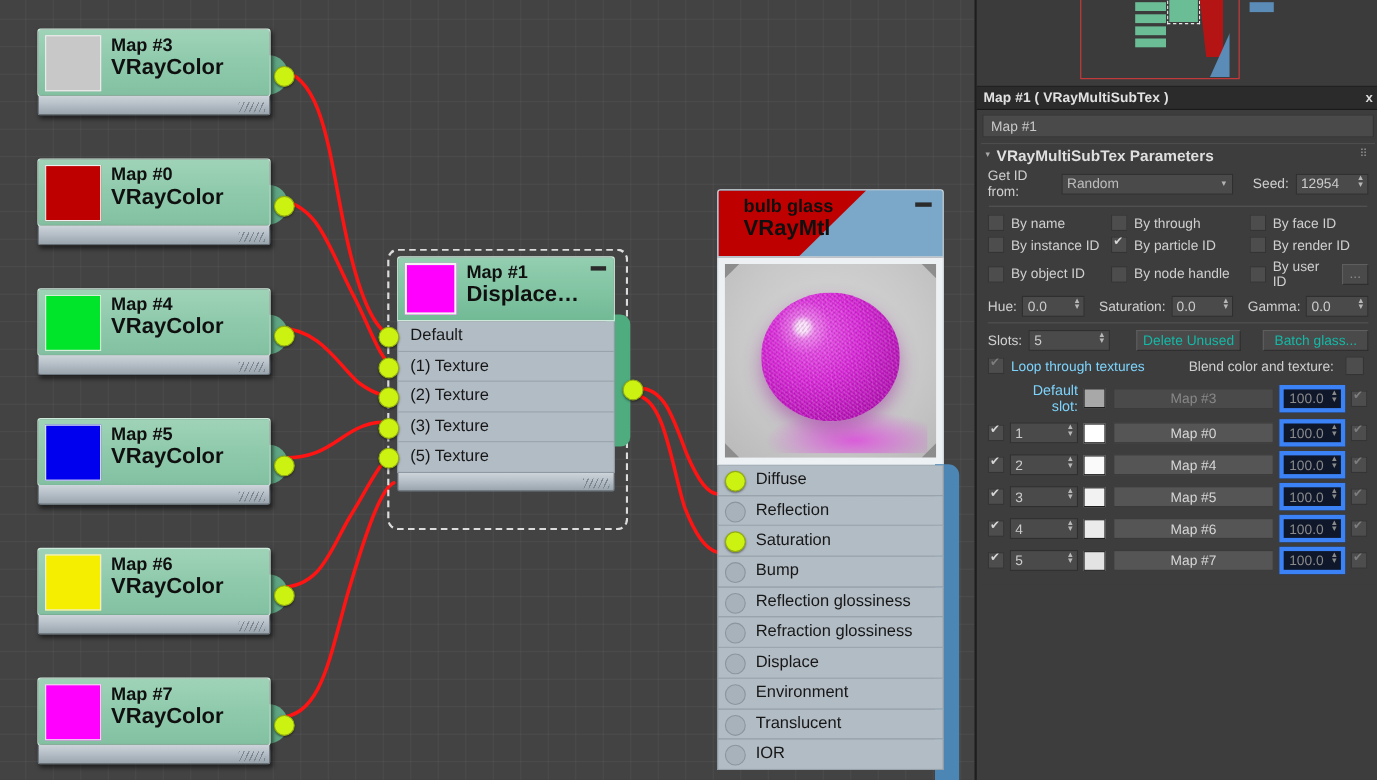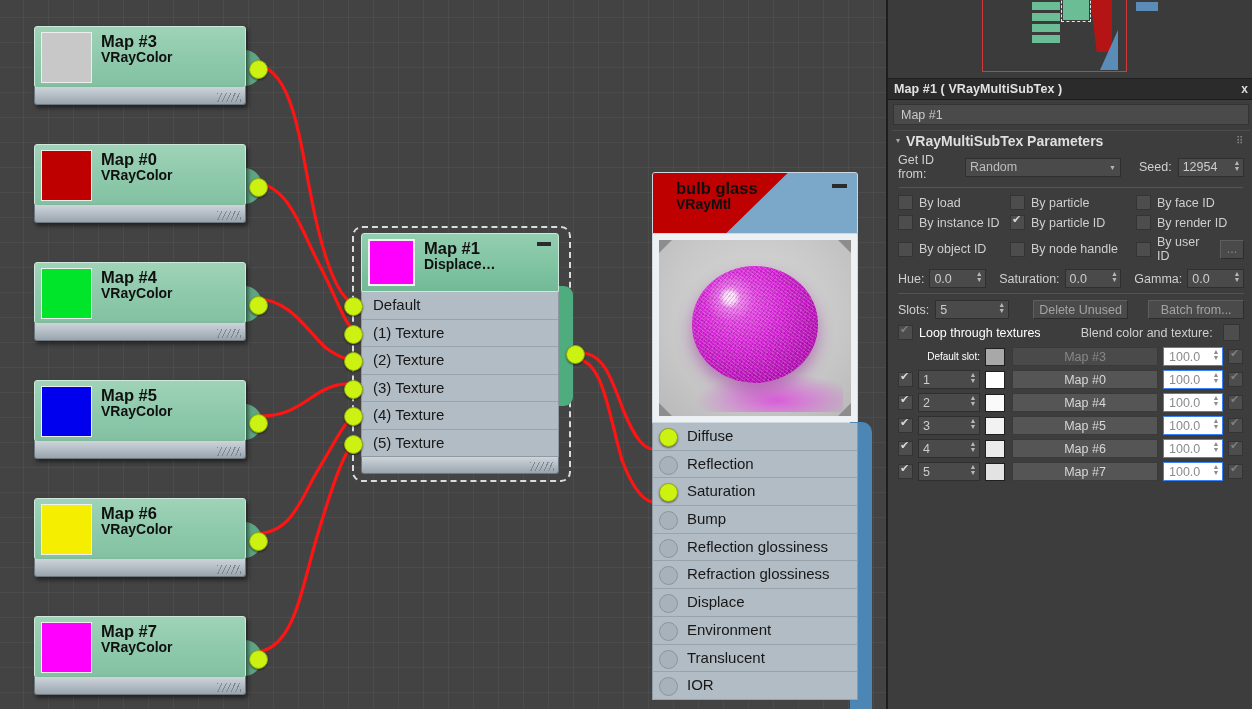--- a/index.html
+++ b/index.html
@@ -23,21 +23,21 @@
   .mapnode{position:absolute;width:212px;}
   .mn-out{position:absolute;right:-16px;top:24px;width:30px;height:36px;
           background:#5fa583;border-radius:0 18px 18px 0;}
   .mn-body{position:relative;background:linear-gradient(to bottom,#9fd3b8 0%,#8ec9ab 52%,#83c0a2 100%);
            border:1px solid #cfe8dc;border-radius:3px;
            box-shadow:2px 3px 4px rgba(0,0,0,.55);padding:5px 6px 4px 6px;
            display:flex;align-items:flex-start;}
   .mn-sw{width:49px;height:49px;border:1px solid #eee;flex:0 0 auto;}
   .mn-txt{margin-left:9px;line-height:1.12;}
   .mn-name{font-size:16.5px;font-weight:bold;color:#101010;}
-  .mn-type{font-size:14px;font-weight:bold;color:#101010;}
+  .mn-type{font-size:20px;font-weight:bold;color:#101010;}
   .mn-foot{position:relative;height:17px;margin-top:-1px;
            background:linear-gradient(to bottom,#cdd4da 0%,#b7c0c8 45%,#99a4ad 100%);
            border:1px solid #6d7880;border-top:none;border-radius:0 0 3px 3px;
            box-shadow:2px 3px 4px rgba(0,0,0,.5);}
   .mn-grip{position:absolute;right:4px;bottom:2px;width:24px;height:9px;
            background:repeating-linear-gradient(115deg,#7d878f 0 1px,transparent 1px 4px);}
   .socket{position:absolute;width:17px;height:17px;border-radius:50%;
           background:#ccf212;border:1px solid #93ac10;box-shadow:0 1px 2px rgba(0,0,0,.5);}
   .mn-socket{right:-22px;top:34px;}
 
@@ -121,48 +121,48 @@
          display:flex;align-items:center;padding:0 7px;font-size:12.5px;color:#c9c9c9;}
   .rollup{margin:0 4px;background:#3d3d3d;}
   .rhdr{height:19px;display:flex;align-items:center;padding:0 4px;
         background:#3d3d3d;border-top:1px solid #4d4d4d;}
   .rhdr .arr{font-size:8px;color:#a9a9a9;margin-right:6px;}
   .rhdr .rt{font-size:14px;font-weight:bold;color:#dfdfdf;}
   .rhdr .dots{margin-left:auto;color:#8a8a8a;font-size:10px;letter-spacing:1px;line-height:6px;width:10px;}
   .rbody{padding:3px 6px 5px 6px;}
   .row{display:flex;align-items:center;margin-bottom:5px;}
   .lab{font-size:12.5px;color:#cfcfcf;}
-  .lab.dim{color:#ffffff;}
+  .lab.dim{color:#7dd3fc;}
   .combo{position:relative;height:17px;background:#4a4a4a;border:1px solid #2f2f2f;
          display:flex;align-items:center;padding:0 4px;font-size:12.5px;color:#bdbdbd;}
   .combo .cv{flex:1;}
   .combo .ar{font-size:7px;color:#b4b4b4;}
   .spin{position:relative;height:17px;background:#4a4a4a;border:1px solid #2f2f2f;
         display:flex;align-items:center;padding:0 12px 0 4px;font-size:12.5px;color:#ccc;}
   .spin .sp{position:absolute;right:2px;top:1px;width:8px;height:13px;
         color:#b8b8b8;font-size:7px;line-height:6px;text-align:center;}
   .sep{height:1px;background:#555;margin:6px 1px 7px 1px;}
   .cb{width:13px;height:13px;background:#4d4d4d;border:1px solid #343434;flex:0 0 auto;
       position:relative;}
   .cb.on:after{content:"\2714";position:absolute;left:1px;top:-3px;font-size:11px;color:#d8d8d8;}
   .cb.ondim:after{content:"\2714";position:absolute;left:1px;top:-3px;font-size:11px;color:#7e7e7e;}
   .cbrow{display:flex;align-items:center;gap:6px;}
   .cbrow .lab{font-size:12.5px;}
   .grid3{display:grid;grid-template-columns:112px 126px 1fr;row-gap:5px;}
   .btn{height:17px;background:#4a4a4a;border:1px solid #2d2d2d;border-top-color:#5e5e5e;
        border-left-color:#5e5e5e;display:flex;align-items:center;justify-content:center;
-       font-size:12.5px;color:#a3a3a3;cursor:pointer;}
+       font-size:12.5px;color:#14b8a6;cursor:pointer;}
   .btn.sm{width:24px;}
   .slotsrow{display:grid;grid-template-columns:15px 62px 22px 1fr 60px 16px;
             column-gap:5px;align-items:center;margin-bottom:4px;}
   .sw{width:18px;height:16px;border:1px solid #1f1f1f;}
   .mapbtn{height:17px;background:#555;border:1px solid #3a3a3a;
           display:flex;align-items:center;justify-content:center;font-size:12.5px;color:#d7d7d7;}
   .mapbtn.dim{color:#888;background:#4a4a4a;}
-  .amt{position:relative;height:17px;background:#ffffff;border:1px solid #3b82f6;
+  .amt{position:relative;height:17px;background:#0f172a;border:4px solid #3b82f6;
        display:flex;align-items:center;padding-left:5px;font-size:12.5px;color:#8b8b8b;}
   .amt .sp{position:absolute;right:2px;top:1px;width:8px;height:13px;color:#8b8b8b;
        font-size:7px;line-height:6px;text-align:center;}
   .hr2{height:1px;background:#535353;margin:5px 0 6px 0;}
 </style>
 </head>
 <body>
 
 <div id="app">
 
@@ -295,24 +295,20 @@
           <div class="slotrow">
             <div class="socket"></div>
             <span>(2) Texture</span>
           </div>
           <div class="slotrow">
             <div class="socket"></div>
             <span>(3) Texture</span>
           </div>
           <div class="slotrow">
             <div class="socket"></div>
-            <span>(4) Texture</span>
-          </div>
-          <div class="slotrow">
-            <div class="socket"></div>
             <span>(5) Texture</span>
           </div>
         </div>
         <div class="foot">
             <div class="mn-grip"></div>
           </div>
       </div>
       <div class="socket" style="right:-14px;top:119px"></div>
     </div>
 
@@ -427,25 +423,25 @@
             <span>12954</span>
             <span class="sp">▲<br>▼</span>
           </div>
         </div>
 
         <div class="sep"></div>
 
         <div class="grid3">
           <div class="cbrow">
             <span class="cb"></span>
-            <span class="lab">By load</span>
-          </div>
-          <div class="cbrow">
-            <span class="cb"></span>
-            <span class="lab">By particle</span>
+            <span class="lab">By name</span>
+          </div>
+          <div class="cbrow">
+            <span class="cb"></span>
+            <span class="lab">By through</span>
           </div>
           <div class="cbrow">
             <span class="cb"></span>
             <span class="lab">By face ID</span>
           </div>
 
           <div class="cbrow">
             <span class="cb"></span>
             <span class="lab">By instance ID</span>
           </div>
@@ -493,34 +489,34 @@
 
         <div class="hr2"></div>
 
         <div class="row" style="gap:6px">
           <span class="lab">Slots:</span>
           <div class="spin" style="width:58px">
             <span>5</span>
             <span class="sp">▲<br>▼</span>
           </div>
           <div class="btn" style="width:98px;margin-left:18px">Delete Unused</div>
-          <div class="btn" style="width:98px;margin-left:14px">Batch from...</div>
+          <div class="btn" style="width:98px;margin-left:14px">Batch glass...</div>
         </div>
 
         <div class="row" style="gap:6px;margin-bottom:6px">
           <span class="cb ondim"></span>
           <span class="lab dim">Loop through textures</span>
           <span class="lab" style="margin-left:34px">Blend color and texture:</span>
           <span class="cb" style="margin-left:4px;width:15px;height:15px"></span>
         </div>
 
         <div>
           <div class="slotsrow">
             <span></span>
-            <span class="lab dim" style="text-align:right;font-size:10px">Default slot:</span>
+            <span class="lab dim" style="text-align:right;font-size:13px">Default slot:</span>
             <span class="sw" style="background:#a8a8a8"></span>
             <span class="mapbtn dim">Map #3</span>
             <span class="amt">
               <span>100.0</span>
               <span class="sp">▲<br>▼</span>
             </span>
             <span class="cb ondim"></span>
           </div>
 
           <div class="slotsrow">

